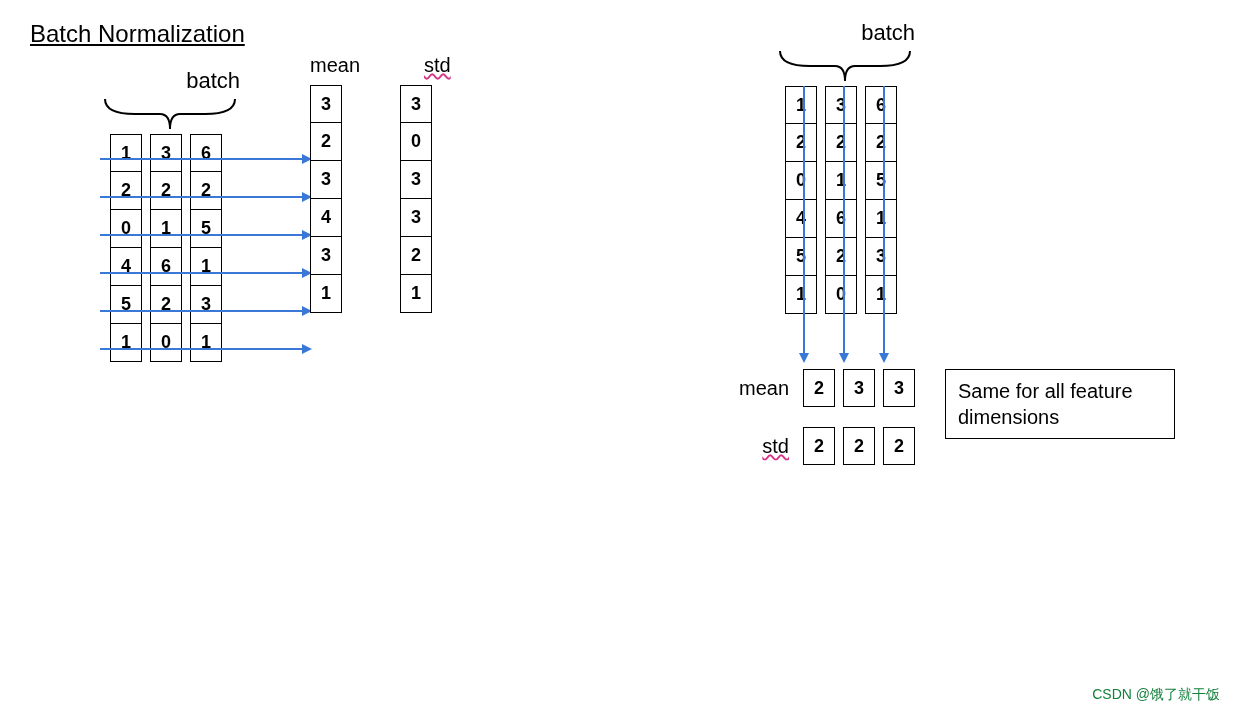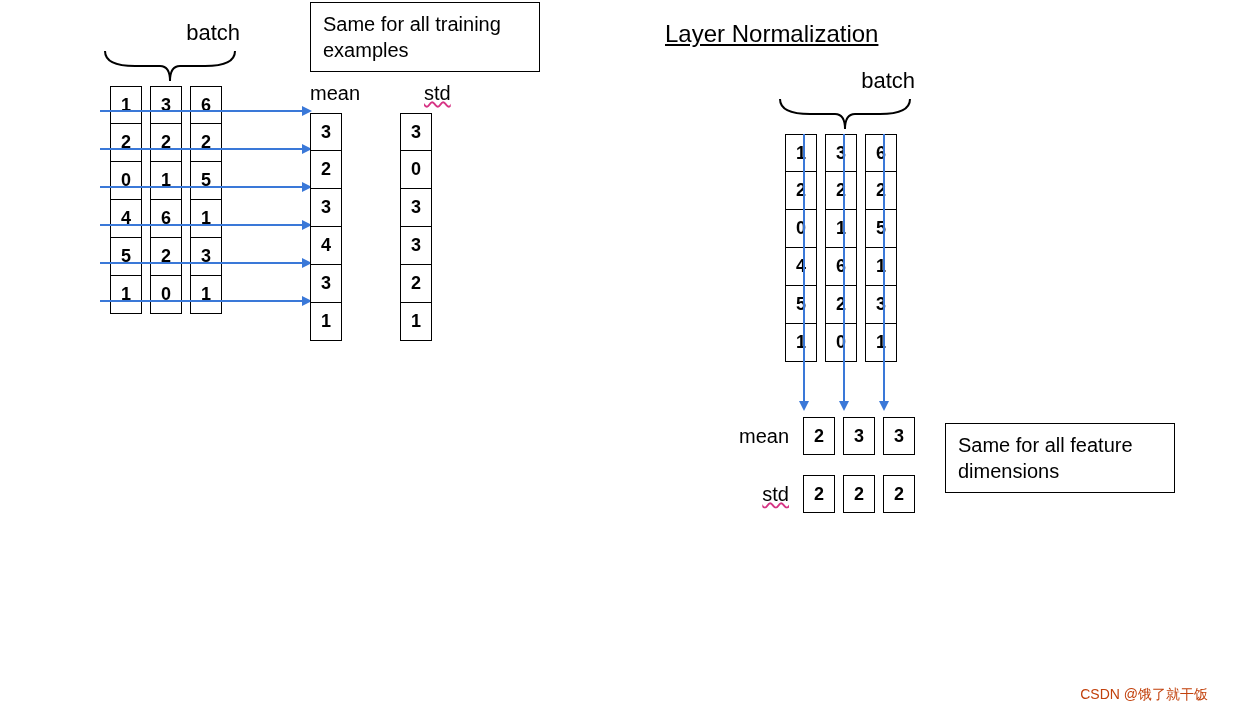--- a/index.html
+++ b/index.html
@@ -102,36 +102,37 @@
     content: "";
     position: absolute;
     bottom: -2px;
     left: -6px;
     border-top: 10px solid #3a78d8;
     border-left: 5px solid transparent;
     border-right: 5px solid transparent;
   }
   .watermark {
     position: absolute;
-    right: 42px;
+    right: 30px;
     bottom: 12px;
-    color: #c2410c;
+    color: #15803d;
     font-size: 14px;
   }
   .bn-body { position: relative; display:flex; }
   .bn-left { position:relative; width:280px; }
   .bn-right { position:relative; }
   .ln-body { position:relative; }
 </style>
 </head>
 <body>
 
 <div class="container">
 
   <div class="panel" style="width:560px;">
+    <div class="title">Batch Normalization</div>
 
     <div class="bn-body">
       <div class="bn-left">
         <div class="batch-label" style="width:140px; margin-left:70px;">batch</div>
         <svg class="brace-horizontal" width="140" height="40" viewBox="0 0 140 40" style="margin-left:70px;">
           <path d="M5,5 Q5,20 35,20 L60,20 Q70,20 70,35 Q70,20 80,20 L105,20 Q135,20 135,5" fill="none" stroke="#000" stroke-width="2"></path>
         </svg>
         <div style="position:relative;">
           <div class="matrix" style="margin-left:80px;">
             <div class="col">
@@ -162,21 +163,20 @@
           <div class="arrow-h" style="top:24px;"></div>
           <div class="arrow-h" style="top:62px;"></div>
           <div class="arrow-h" style="top:100px;"></div>
           <div class="arrow-h" style="top:138px;"></div>
           <div class="arrow-h" style="top:176px;"></div>
           <div class="arrow-h" style="top:214px;"></div>
         </div>
       </div>
 
       <div class="bn-right">
-        <div class="note-box" style="width:230px; margin-bottom:6px; position:relative; top:-18px;">Same for all training examples</div>
         <div style="display:flex; gap:40px; align-items:flex-start; position:relative; top:-14px;">
           <div style="text-align:center;">
             <div class="label-text" style="margin-bottom:8px;">mean</div>
             <div class="col">
               <div class="cell">3</div>
               <div class="cell">2</div>
               <div class="cell">3</div>
               <div class="cell">4</div>
               <div class="cell">3</div>
               <div class="cell">1</div>
@@ -192,21 +192,20 @@
               <div class="cell">2</div>
               <div class="cell">1</div>
             </div>
           </div>
         </div>
       </div>
     </div>
   </div>
 
   <div class="panel" style="width:560px;">
-    <div class="title">Layer Normalization</div>
 
     <div class="ln-body">
       <div style="margin-left:110px;">
         <div class="batch-label" style="width:140px;">batch</div>
         <svg class="brace-horizontal" width="140" height="40" viewBox="0 0 140 40" style="margin-left:0;">
           <path d="M5,5 Q5,20 35,20 L60,20 Q70,20 70,35 Q70,20 80,20 L105,20 Q135,20 135,5" fill="none" stroke="#000" stroke-width="2"></path>
         </svg>
       </div>
 
       <div style="position:relative; margin-left:120px;">
@@ -253,20 +252,20 @@
           </div>
           <div style="display:flex; align-items:center; gap:14px; margin-top:20px; justify-content:flex-end;">
             <div class="label-text squiggle" style="width:100px; text-align:right;">std</div>
             <div class="row-cells">
               <div class="cell">2</div>
               <div class="cell">2</div>
               <div class="cell">2</div>
             </div>
           </div>
         </div>
-        <div class="note-box" style="width:230px; margin-left:30px; margin-top:6px;">Same for all feature dimensions</div>
+        <div class="note-box" style="width:230px; margin-left:30px; ">Same for all feature dimensions</div>
       </div>
     </div>
   </div>
 
 </div>
 
 <div class="watermark">CSDN @饿了就干饭</div>
 
 </body></html>

